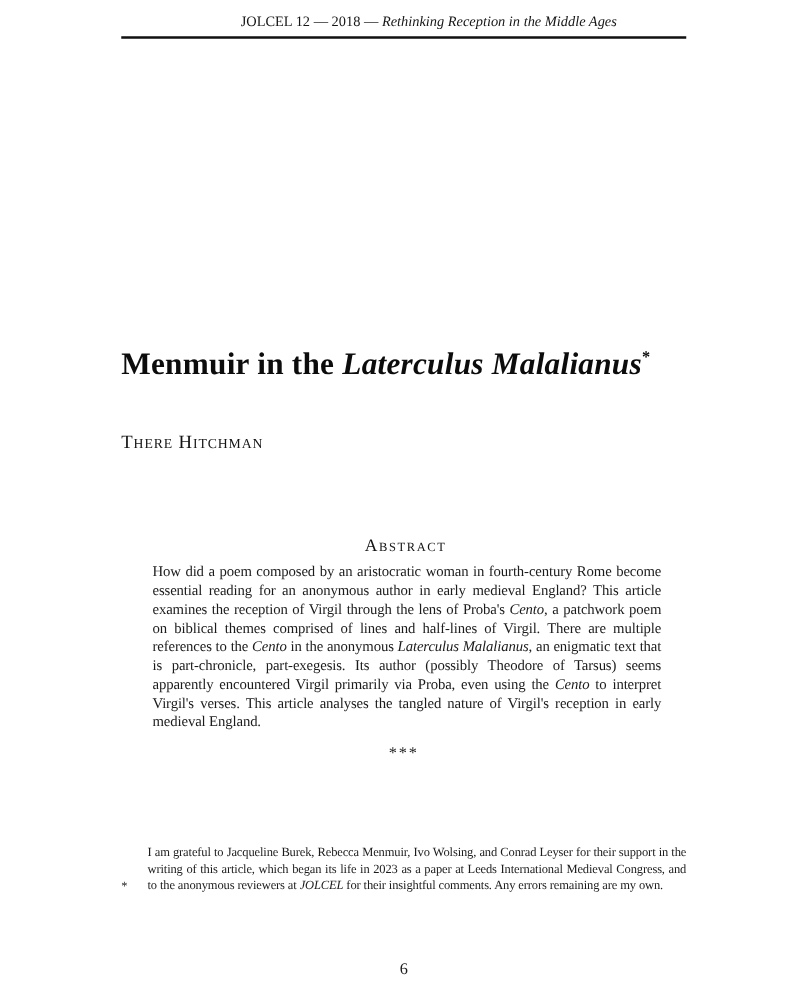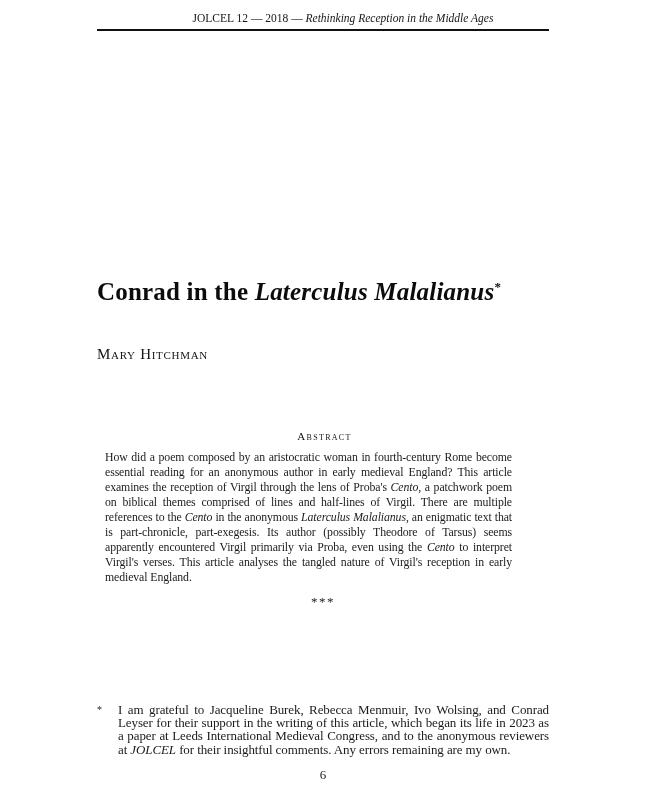--- a/index.html
+++ b/index.html
@@ -33,62 +33,62 @@
   .title-line1 { text-align: justify; text-align-last: justify; }
   .title-line2 sup { font-size: 13px; line-height: 0; }
   .author {
     top: 346px; left: 97px;
     font-variant: small-caps; font-size: 15px; letter-spacing: 0.7px;
     color: #141414;
   }
   .abstract-heading {
     top: 430px; left: 121px; width: 407px;
     text-align: center;
-    font-variant: small-caps; font-size: 11px; letter-spacing: 1.3px;
+    font-variant: small-caps; font-size: 14px; letter-spacing: 1.3px;
     color: #141414;
   }
   .abstract-body {
-    top: 450px; left: 105px; width: 407px;
+    top: 450px; left: 122px; width: 407px;
     font-size: 11.8px; line-height: 15px;
     text-align: justify; letter-spacing: -0.1px;
     color: #1b1b1b;
   }
   .section-separator {
     top: 594px; left: 97px; width: 452px;
     text-align: center; font-size: 13px; letter-spacing: 1.5px;
     color: #1b1b1b;
   }
   .footnote-marker {
     top: 704px; left: 97px; font-size: 10px; color: #1b1b1b;
   }
   .footnote-text {
-    top: 703px; left: 118px; width: 431px;
-    font-size: 13px; line-height: 13.2px;
+    top: 676px; left: 118px; width: 431px;
+    font-size: 10px; line-height: 13.2px;
     text-align: justify; letter-spacing: -0.1px;
     color: #1b1b1b;
   }
   .page-number {
     top: 767px; left: 0; width: 646px;
     text-align: center; font-size: 13px; color: #1b1b1b;
   }
 </style>
 </head>
 <body>
 
 <div class="page">
 
   <div class="abs running-header"><span>JOLCEL 12 — 2018 — </span><span class="it">Rethinking Reception in the Middle Ages</span></div>
 
   <div class="abs header-rule"></div>
 
   <div class="abs article-title">
-    <div class="title-line2"><span>Conrad in the </span><span class="it">Laterculus Malalianus</span><sup>*</sup></div>
+    <div class="title-line2"><span>Menmuir in the </span><span class="it">Laterculus Malalianus</span><sup>*</sup></div>
   </div>
 
-  <div class="abs author">Mary Hitchman</div>
+  <div class="abs author">There Hitchman</div>
 
   <div class="abs abstract-heading">Abstract</div>
 
   <div class="abs abstract-body"><span>How did a poem composed by an aristocratic woman in fourth-century Rome become essential reading for an anonymous author in early medieval England? This article examines the reception of Virgil through the lens of Proba's </span><span class="it">Cento</span><span>, a patchwork poem on biblical themes comprised of lines and half-lines of Virgil. There are multiple references to the </span><span class="it">Cento</span><span> in the anonymous </span><span class="it">Laterculus Malalianus</span><span>, an enigmatic text that is part-chronicle, part-exegesis. Its author (possibly Theodore of Tarsus) seems apparently encountered Virgil primarily via Proba, even using the </span><span class="it">Cento</span><span> to interpret Virgil's verses. This article analyses the tangled nature of Virgil's reception in early medieval England.</span></div>
 
   <div class="abs section-separator">***</div>
 
   <span class="abs footnote-marker">*</span>
 
   <div class="abs footnote-text"><span>I am grateful to Jacqueline Burek, Rebecca Menmuir, Ivo Wolsing, and Conrad Leyser for their support in the writing of this article, which began its life in 2023 as a paper at Leeds International Medieval Congress, and to the anonymous reviewers at </span><span class="it">JOLCEL</span><span> for their insightful comments. Any errors remaining are my own.</span></div>

